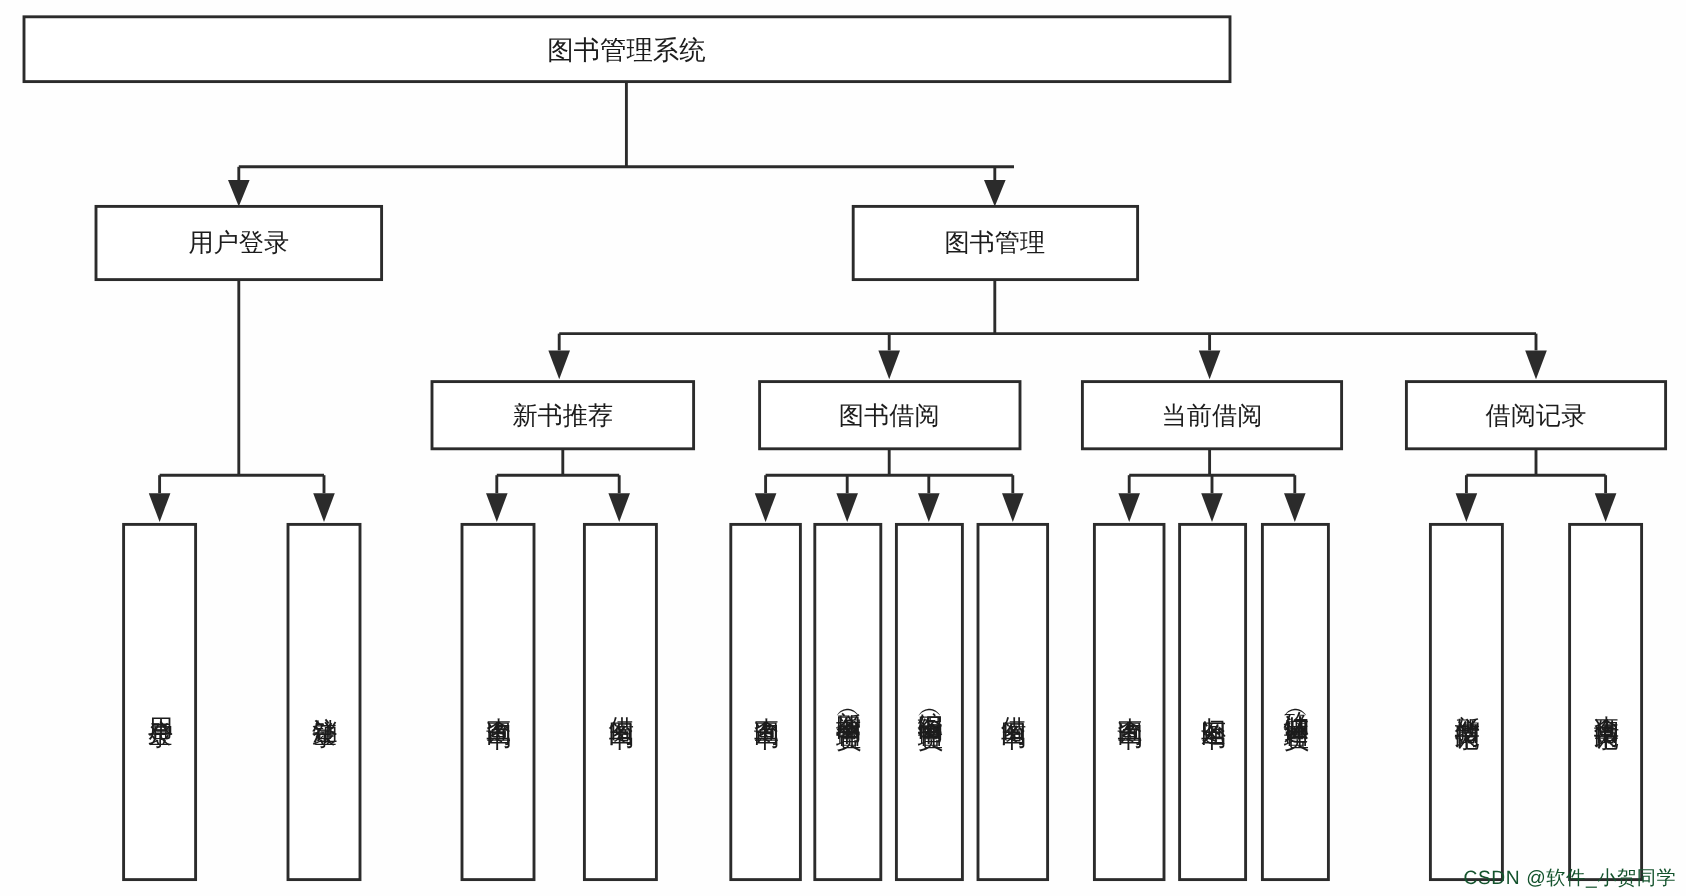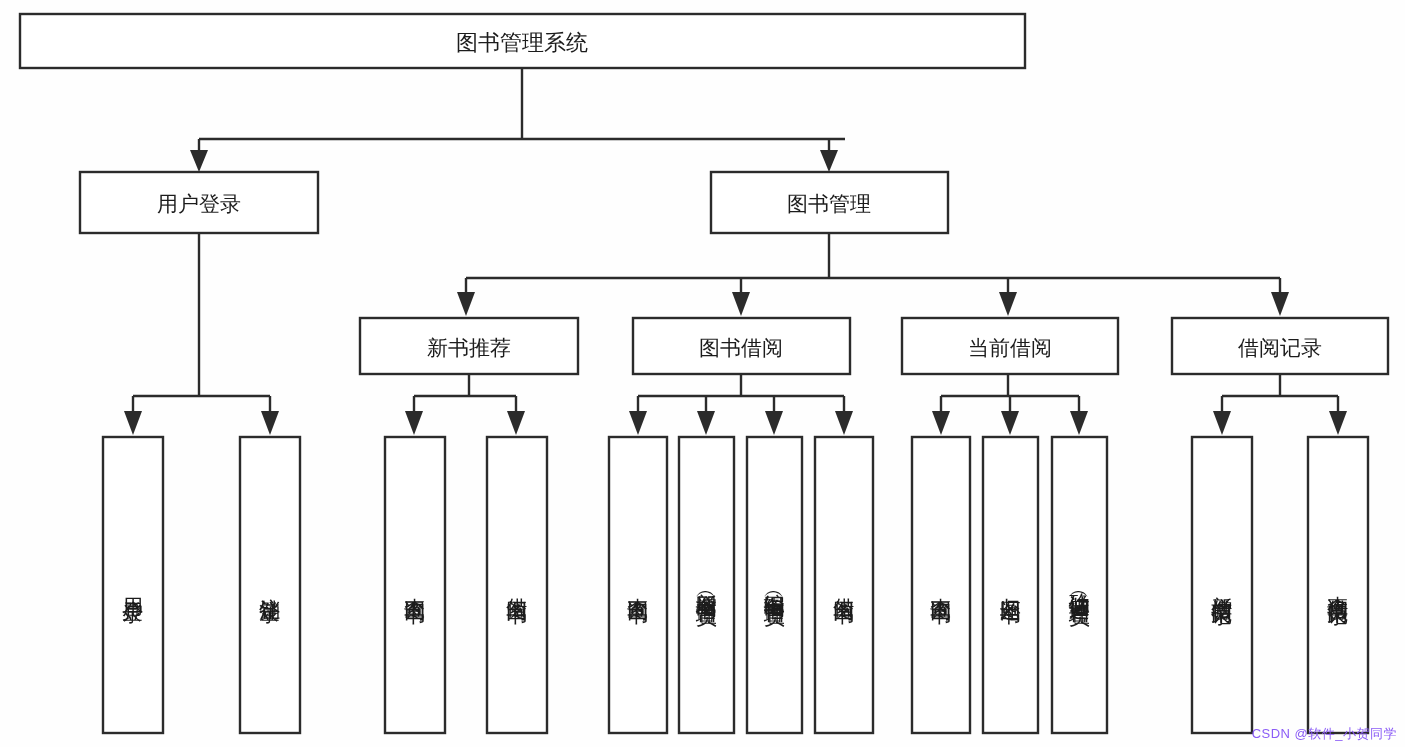--- a/index.html
+++ b/index.html
@@ -73,22 +73,22 @@
     letter-spacing: 2px;
     color: #1c1c1c;
     white-space: nowrap;
     text-align: center;
   }
   .watermark {
     position: absolute;
     right: 8px;
     bottom: 4px;
     font-family: "Liberation Sans", "DejaVu Sans", sans-serif;
-    font-size: 13px;
-    color: #8b5cf6;
+    font-size: 16px;
+    color: #14532d;
     letter-spacing: 0.5px;
     white-space: nowrap;
   }
 </style>
 </head>
 <body>
 
 <div id="diagram-root">
 
   <svg class="diagram-canvas" viewBox="0 0 1405 747">

